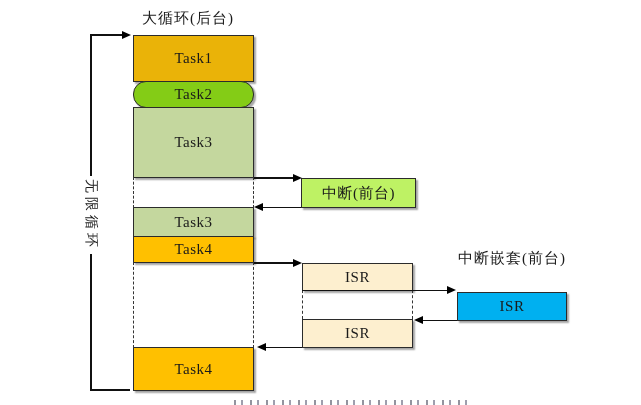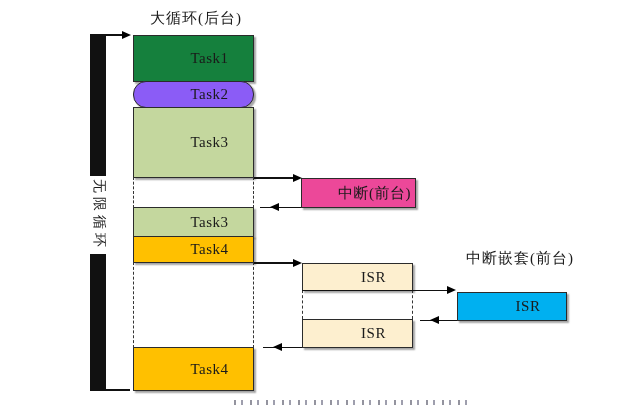--- a/index.html
+++ b/index.html
@@ -1,20 +1,20 @@
 <!DOCTYPE html>
 <html><head>
 <meta charset="utf-8">
 <style>
   html,body{margin:0;padding:0;background:#ffffff;}
   .canvas{
     position:relative;width:641px;height:405px;background:#ffffff;overflow:hidden;
     font-family:"Liberation Serif","DejaVu Serif",serif;color:#1a1a1a;
   }
-  *{box-sizing:border-box;padding-left:16px;}
+  *{box-sizing:border-box;}
   .box{
     position:absolute;border:1px solid #2b2b2b;
     display:flex;align-items:center;justify-content:center;
     font-size:15px;letter-spacing:0.5px;
     box-shadow:2px 2px 1.5px rgba(0,0,0,0.35);
   }
   .titleline{position:absolute;font-size:15px;text-align:center;letter-spacing:1px;}
   .hline{position:absolute;height:1.5px;background:#111;}
   .vline{position:absolute;width:1.5px;background:#111;}
   .dash{position:absolute;width:0;border-left:1.5px dashed #333;}
@@ -41,45 +41,45 @@
   <div class="titleline" style="left:103px;top:9px;width:170px;">大循环(后台)</div>
 
   <div class="vline" style="left:90px;top:34px;height:356px;"></div>
   <div class="hline" style="left:90px;top:34px;width:33px;"></div>
   <div class="ah-right" style="left:122px;top:31px;"></div>
   <div class="hline" style="left:90px;top:389px;width:40px;"></div>
   <div class="loop-label">
     <span>无限循环</span>
   </div>
 
-  <div class="box" style="left: 133px; top: 35px; width: 121px; height: 47px; background: #15803d;">
+  <div class="box" style="left: 133px; top: 35px; width: 121px; height: 47px; background: #eab308;">
     <span>Task1</span>
   </div>
-  <div class="box" style="left: 133px; top: 81px; width: 121px; height: 27px; background: #8b5cf6; border-radius: 13px;">
+  <div class="box" style="left: 133px; top: 81px; width: 121px; height: 27px; background: #84cc16; border-radius: 13px;">
     <span>Task2</span>
   </div>
   <div class="box" style="left: 133px; top: 107px; width: 121px; height: 71px; background: rgb(196, 215, 158);">
     <span>Task3</span>
   </div>
   <div class="box" style="left: 133px; top: 207px; width: 121px; height: 30px; background: rgb(196, 215, 158);">
     <span>Task3</span>
   </div>
   <div class="box" style="left: 133px; top: 236px; width: 121px; height: 27px; background: rgb(255, 192, 0);">
     <span>Task4</span>
   </div>
   <div class="box" style="left: 133px; top: 347px; width: 121px; height: 44px; background: rgb(255, 192, 0);">
     <span>Task4</span>
   </div>
 
   <div class="dash" style="left:133px;top:177px;height:31px;"></div>
   <div class="dash" style="left:252.5px;top:177px;height:31px;"></div>
   <div class="dash" style="left:133px;top:262px;height:86px;"></div>
   <div class="dash" style="left:252.5px;top:262px;height:86px;"></div>
 
-  <div class="box" style="left: 301px; top: 178px; width: 115px; height: 30px; background: #ec4899;">
+  <div class="box" style="left: 301px; top: 178px; width: 115px; height: 30px; background: #bef264;">
     <span>中断(前台)</span>
   </div>
 
   <div class="hline" style="left:254px;top:177px;width:41px;"></div>
   <div class="ah-right" style="left:293px;top:174px;"></div>
   <div class="hline" style="left:260px;top:206.5px;width:41px;"></div>
   <div class="ah-left" style="left:254px;top:203px;"></div>
 
   <div class="box" style="left: 302px; top: 263px; width: 111px; height: 28px; background: rgb(253, 239, 207);">
     <span>ISR</span>

